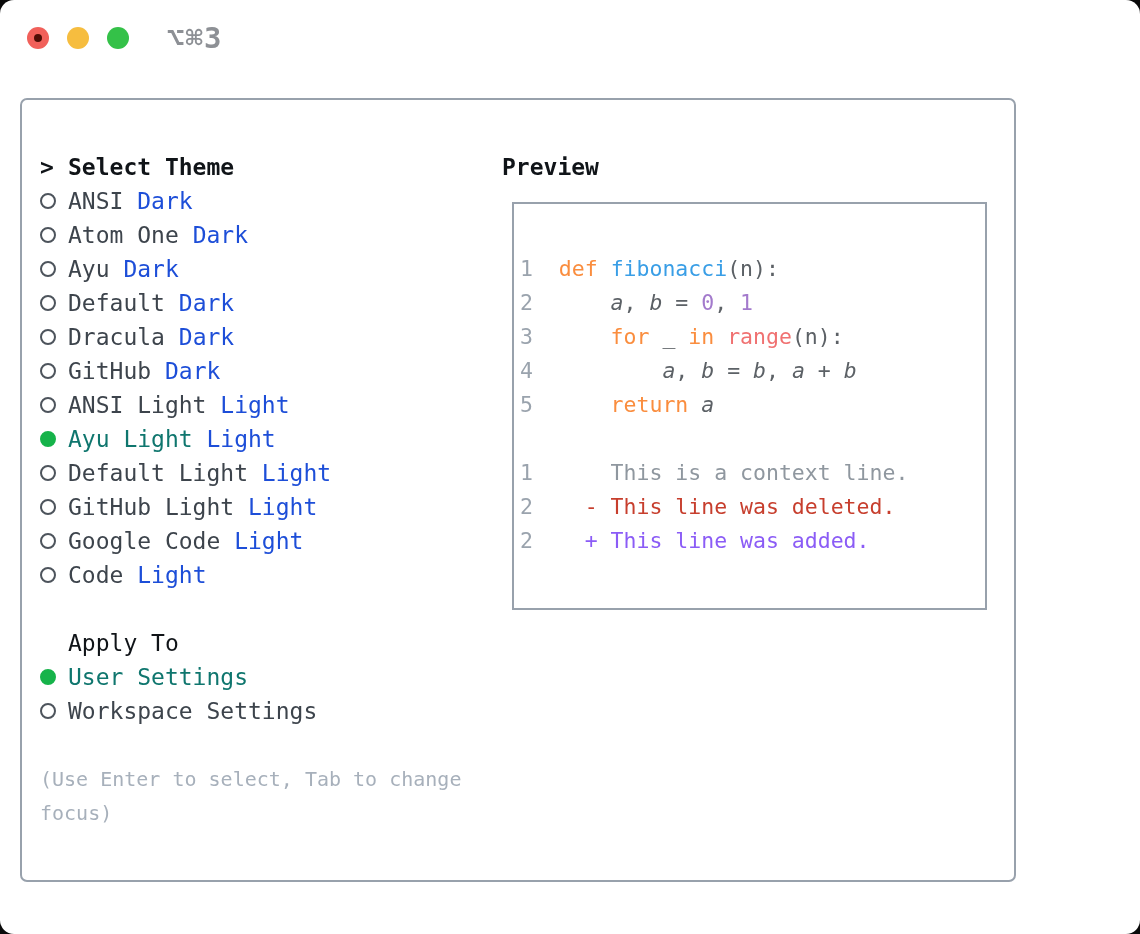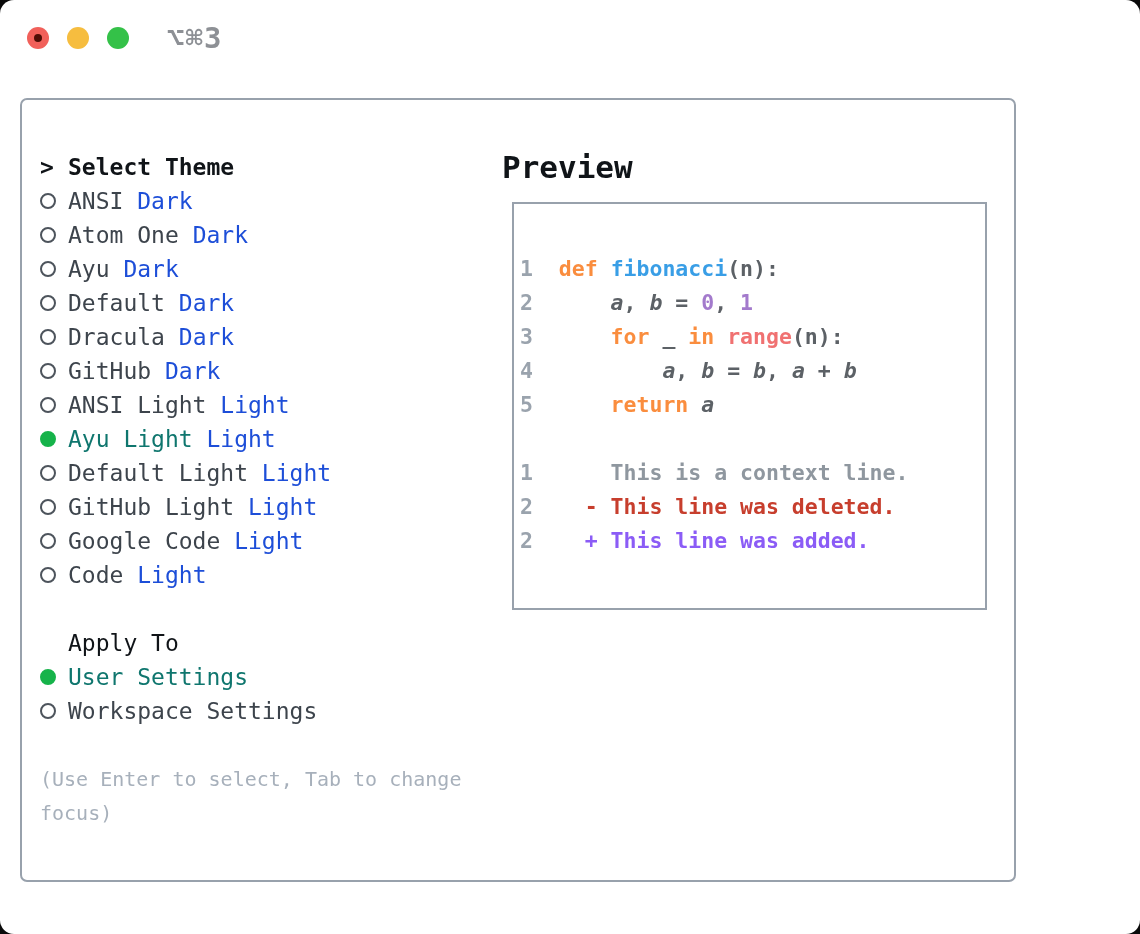--- a/index.html
+++ b/index.html
@@ -54,30 +54,30 @@
   .gap { height: 34px; }
   .hint {
     width: 440px; line-height: 34px; color: #a7b0bb; font-size: 20px;
     white-space: normal;
   }
 
   
   .preview-header {
     position: absolute; left: 480px; top: 50px; height: 34px;
     display: flex; align-items: center;
-    font-size: 31px; font-weight: bold; color: #101418;
+    font-size: 23px; font-weight: bold; color: #101418;
   }
   .preview-box {
     position: absolute; left: 490px; top: 102px; width: 475px; height: 408px;
     border: 2px solid #98a1ac; background: #ffffff; overflow: hidden;
   }
   .code {
     padding: 48px 0 0 6px; font-size: 21.5px; line-height: 34px;
   }
-  .code-line { height: 34px; white-space: pre; font-weight: bold; }
+  .code-line { height: 34px; white-space: pre; }
   .lnum { display: inline-block; width: 3ch; color: #9aa3ad; }
   .k   { color: #fa8d3e; }
   .f   { color: #399ee6; }
   .r   { color: #f07171; }
   .n   { color: #a37acc; }
   .p   { color: #5c6166; }
   .v   { color: #5c6166; font-style: italic; }
   .ctx { color: #8f979f; text-align: center; }
   .del { color: #c73e2d; }
   .add { color: #8b5cf6; }

